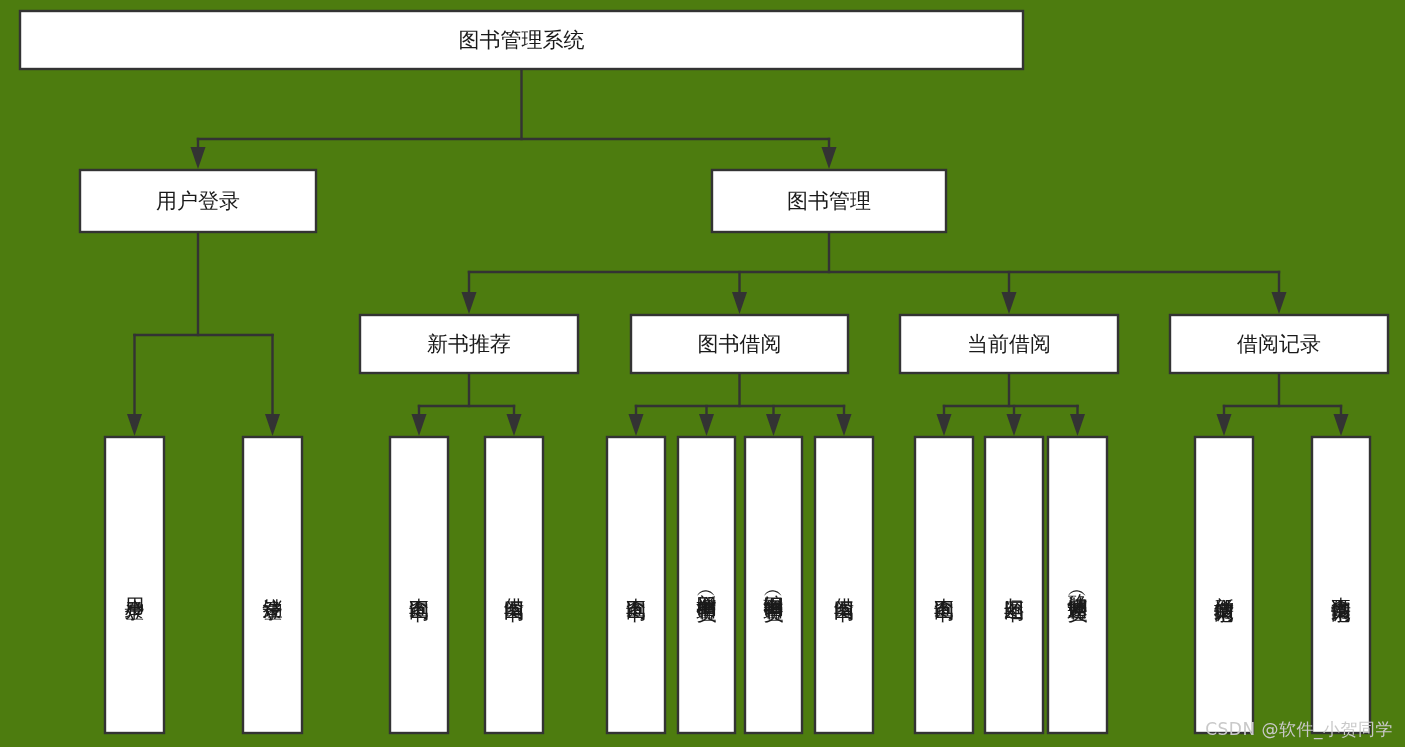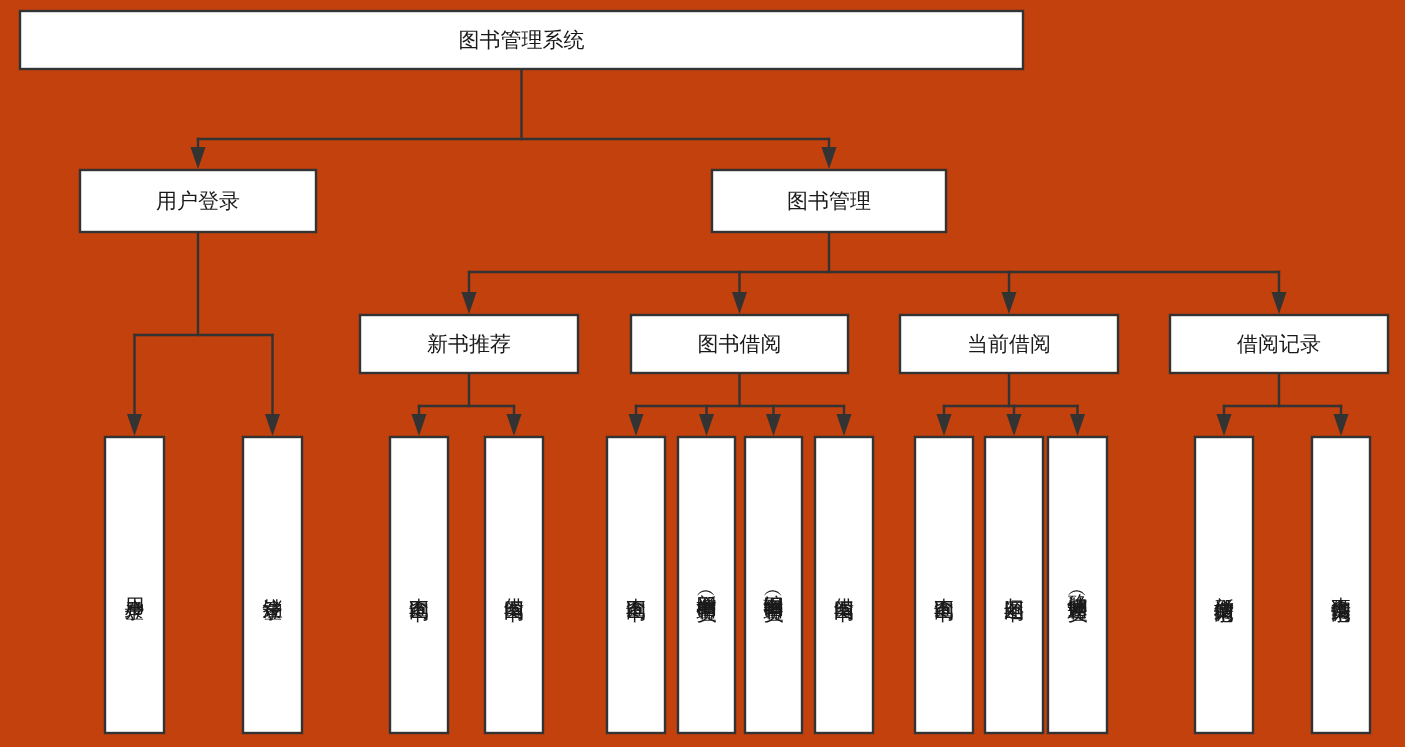--- a/index.html
+++ b/index.html
@@ -10,21 +10,21 @@
   body {
     width: 1405px;
     height: 747px;
     font-family: "DejaVu Sans", "Liberation Sans", sans-serif;
     overflow: hidden;
   }
   #diagram-root {
     position: relative;
     width: 1405px;
     height: 747px;
-    background: #c2410c;
+    background: #4d7c0f;
   }
   svg.diagram-canvas {
     position: absolute;
     top: 0;
     left: 0;
     width: 1405px;
     height: 747px;
     display: block;
   }
   .node-box {
@@ -206,13 +206,14 @@
         <span class="leaf-label">确认归还（管理员）</span>
       </div>
       <div class="leaf-label-wrap" style="left: 1195px; top: 437px; width: 58px; height: 296px;">
         <span class="leaf-label">新增借阅记录</span>
       </div>
       <div class="leaf-label-wrap" style="left: 1312px; top: 437px; width: 58px; height: 296px;">
         <span class="leaf-label">查询借阅记录</span>
       </div>
     </div>
 
+  <div class="watermark">CSDN @软件_小贺同学</div>
 </div>
 
 </body></html>

